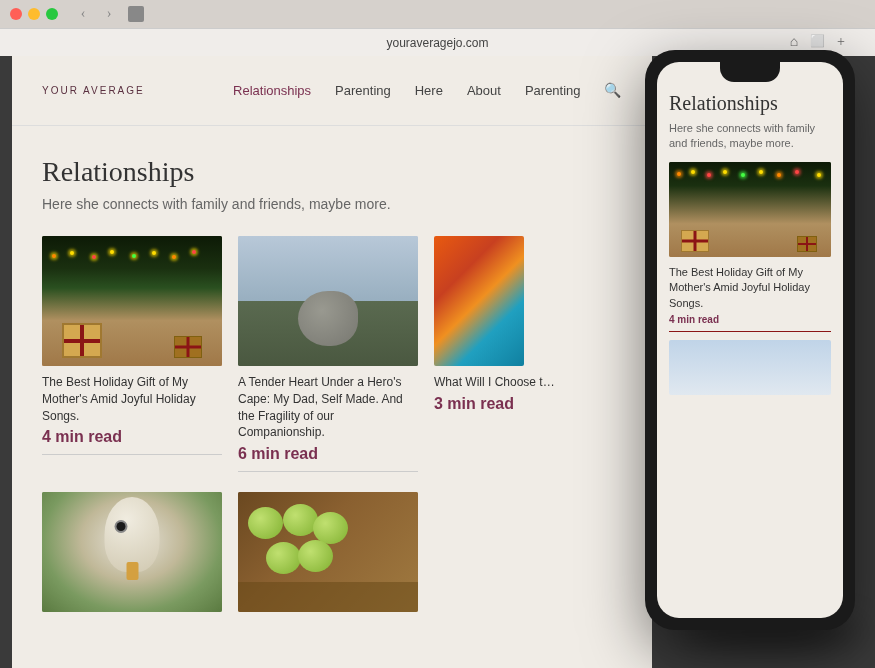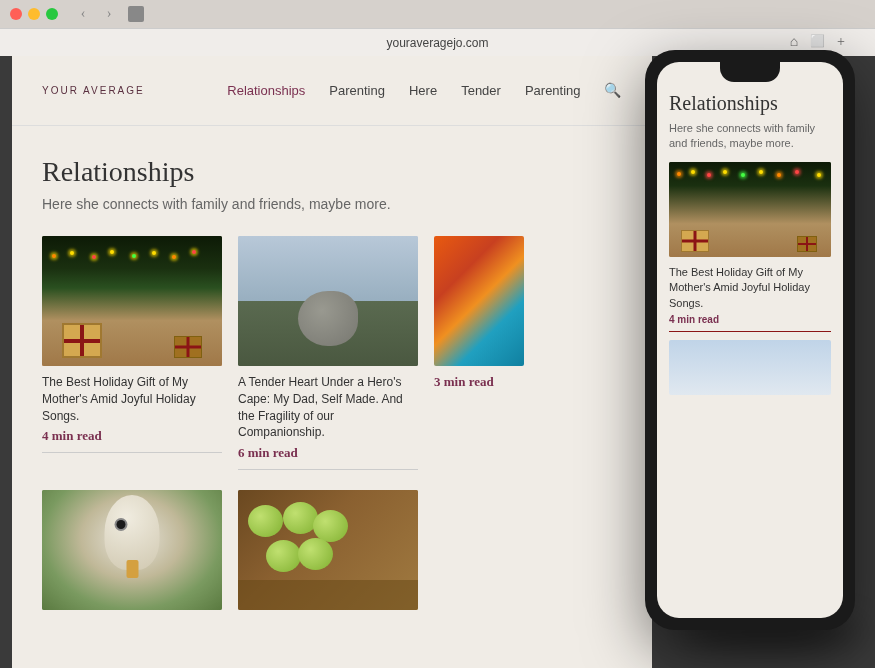--- a/index.html
+++ b/index.html
@@ -229,22 +229,22 @@
       margin-bottom: 8px;
     }
     .article-title {
       font-family: Arial, sans-serif;
       font-size: 12px;
       color: #333;
       line-height: 1.4;
       margin-bottom: 4px;
     }
     .article-read-time {
-      font-family: Liberation Serif, serif;
-      font-size: 13px;
+      font-family: Liberation Sans, sans-serif;
+      font-size: 16px;
       color: #7a3050;
       font-weight: bold;
     }
     .article-separator {
       border: none;
       border-top: 1px solid #ccc;
       margin-top: 8px;
     }
 
     .row1 {
@@ -432,21 +432,21 @@
 <div class="website">
 
   <div class="site-header">
     <div class="site-logo">
       <div class="logo-small">your average</div>
     </div>
     <nav class="site-nav">
       <a class="nav-link active" href="#">Relationships</a>
       <a class="nav-link" href="#">Parenting</a>
       <a class="nav-link" href="#">Here</a>
-      <a class="nav-link" href="#">Tender</a>
+      <a class="nav-link" href="#">About</a>
       <a class="nav-link" href="#">Parenting</a>
       <span class="search-icon-nav">🔍</span>
     </nav>
   </div>
 
   <div class="page-content">
     <h1 class="page-title">Relationships</h1>
     <p class="page-desc">Here she connects with family and friends, maybe more.</p>
 
     <div class="row1">
@@ -481,20 +481,21 @@
           <div style="position:absolute;bottom:0;left:0;right:0;height:50%;background:linear-gradient(to bottom,#5a6a50,#4a5840);"></div>
           <div class="rock-shape" style="background:radial-gradient(circle at 40% 35%, #999990, #777770);"></div>
         </div>
         <p class="article-title">A Tender Heart Under a Hero's Cape: My Dad, Self Made. And the Fragility of our Companionship.</p>
         <p class="article-read-time">6 min read</p>
         <hr class="article-separator">
       </div>
 
       <div class="article-card card-partial">
         <div class="article-img-autumn"></div>
+        <p class="article-title">What Will I Choose t…</p>
         <p class="article-read-time">3 min read</p>
       </div>
 
     </div>
 
     <div class="row2">
       <div>
         <div class="ostrich-img">
           <div style="position:absolute;top:0;left:0;right:0;bottom:0;background:radial-gradient(ellipse at 50% 40%, #e8e4dc 0%, #c0b898 40%, #7a9a60 70%, #5a7a40 100%);"></div>
           <div style="position:absolute;top:5px;left:50%;transform:translateX(-50%);width:55px;height:75px;background:radial-gradient(circle at 40% 30%, #f0ece0, #d0c8b0);border-radius:50% 50% 40% 40%;">

